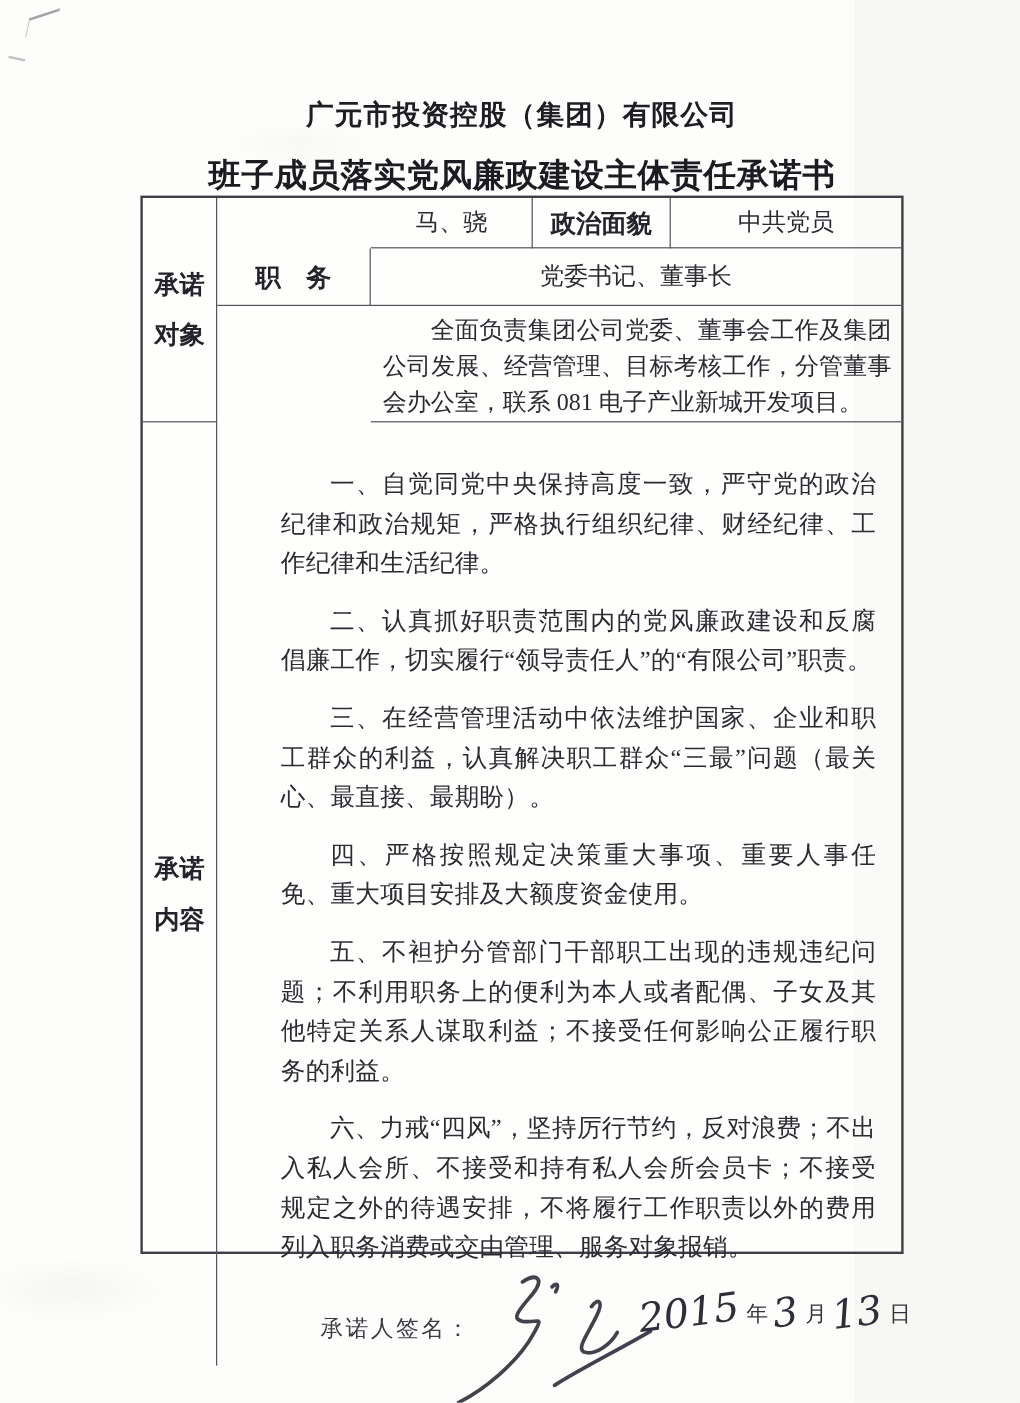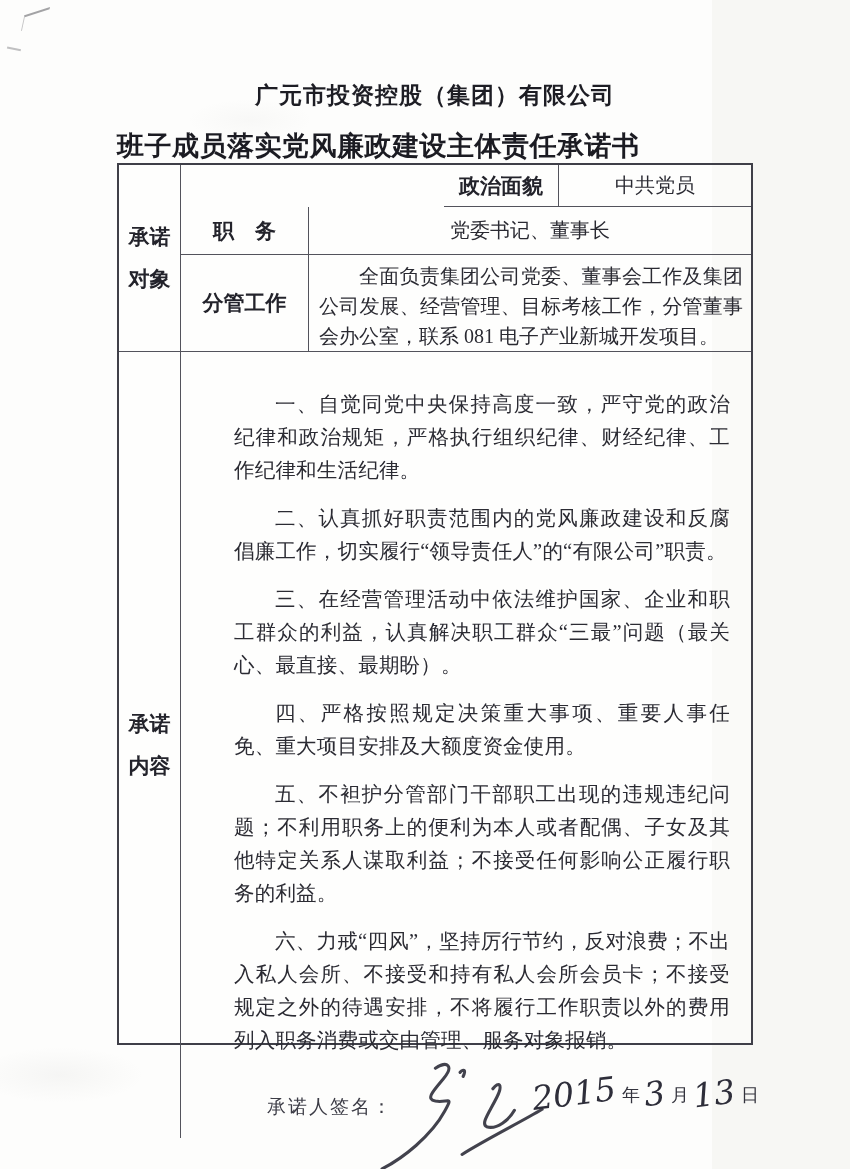--- a/index.html
+++ b/index.html
@@ -26,21 +26,21 @@
     border-bottom:2px solid rgba(100,100,105,0.4); transform:rotate(12deg); }
 
   .title1 {
     position:absolute; left:117px; top:80px; width:636px;
     margin:0; text-align:center;
     font-family:"Liberation Sans", sans-serif;
     font-size:23px; font-weight:bold; color:#1d1d24; letter-spacing:1px;
   }
   .title2 {
     position:absolute; left:117px; top:128px; width:636px;
-    margin:0; text-align:left;
+    margin:0; text-align:center;
     font-family:"Liberation Sans", sans-serif;
     font-size:27px; font-weight:bold; color:#1b1b22; letter-spacing:0.5px;
   }
 
   .form-table {
     position:absolute; left:117px; top:163px; width:636px; height:882px;
     display:grid;
     grid-template-columns:62px 128px 135px 115px 1fr;
     grid-template-rows:42px 48px 97px 1fr;
     border:2px solid #3f3f48;
@@ -109,27 +109,27 @@
   <h1 class="title1">广元市投资控股（集团）有限公司</h1>
   <h2 class="title2">班子成员落实党风廉政建设主体责任承诺书</h2>
 
   <div class="form-table">
 
     <div class="cell c-obj lbl">
       <span>承诺</span>
       <span>对象</span>
     </div>
 
+    <div class="cell c-name-v val">马、骁</div>
     <div class="cell c-pol-l lbl">政治面貌</div>
     <div class="cell c-pol-v val">中共党员</div>
 
     <div class="cell c-pos-l lbl">职　务</div>
     <div class="cell c-pos-v val">党委书记、董事长</div>
 
-    <div class="cell c-duty-l lbl">分管工作</div>
     <div class="cell c-duty-v">
       <p>全面负责集团公司党委、董事会工作及集团公司发展、经营管理、目标考核工作，分管董事会办公室，联系 081 电子产业新城开发项目。</p>
     </div>
 
     <div class="cell c-cont-l lbl">
       <span>承诺</span>
       <span>内容</span>
     </div>
 
     <div class="cell c-cont">

